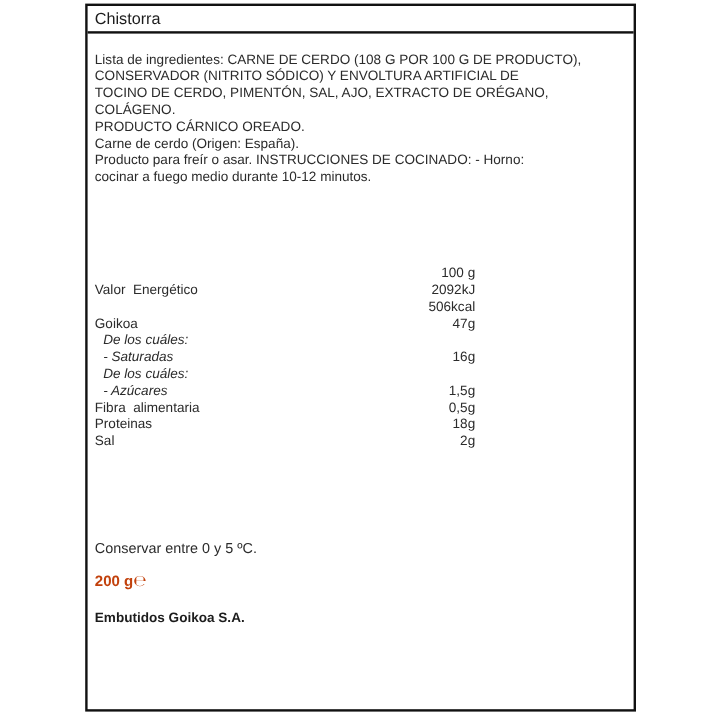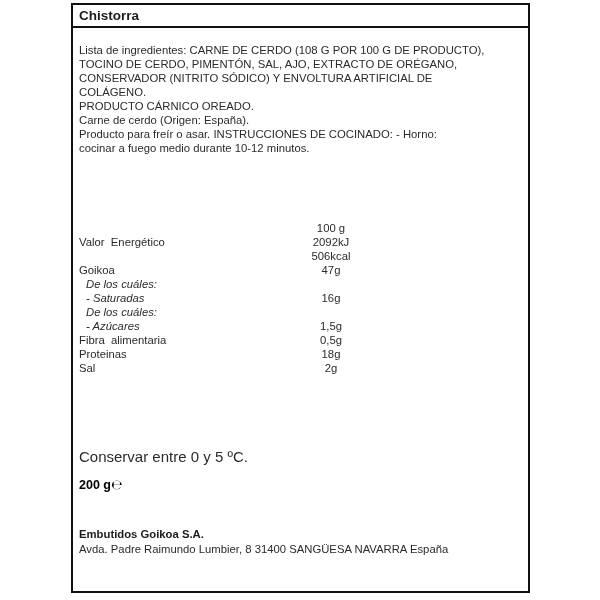--- a/index.html
+++ b/index.html
@@ -24,21 +24,21 @@
     top: 3px;
     width: 459px;
     height: 590px;
     box-sizing: border-box;
     border: 2px solid #111111;
     background: #ffffff;
     padding: 0 6px;
   }
   .title {
     font-size: 13.5px;
-    font-weight: bold;
+    font-weight: normal;
     line-height: 14px;
     padding: 4px 6px 3px;
     margin: 0 -6px;
     border-bottom: 2px solid #111111;
     color: #1c1c1c;
     white-space: pre;
   }
   .desc {
     margin-top: 15px;
   }
@@ -62,44 +62,44 @@
   }
   .nrow.indent .nlabel {
     padding-left: 7px;
     font-style: italic;
   }
   .nval {
     position: absolute;
     top: 0;
     left: 187px;
     width: 130px;
-    text-align: center;
+    text-align: right;
     white-space: pre;
   }
   .storage {
     margin: 75px 0 0 0;
-    font-size: 15px;
+    font-size: 12px;
     line-height: 14px;
     white-space: pre;
   }
   .weight {
     margin: 13px 0 0 0;
     font-size: 12.5px;
     font-weight: bold;
     line-height: 15px;
-    color: #000000;
+    color: #c2410c;
     white-space: pre;
   }
   .weight .esign {
     font-weight: normal;
     font-family: "DejaVu Sans", sans-serif;
     font-size: 13px;
   }
   .manufacturer {
-    margin-top: 34px;
+    margin-top: 16px;
   }
   .mline {
     font-size: 11.3px;
     line-height: 15px;
     white-space: pre;
   }
   .mname {
     font-weight: bold;
     color: #1c1c1c;
   }
@@ -107,22 +107,22 @@
 </head>
 <body>
 
 <div class="page">
   <div class="label-box">
 
     <div class="title">Chistorra</div>
 
     <div class="desc">
       <div class="desc-line">Lista de ingredientes: CARNE DE CERDO (108 G POR 100 G DE PRODUCTO),</div>
+      <div class="desc-line">CONSERVADOR (NITRITO SÓDICO) Y ENVOLTURA ARTIFICIAL DE</div>
       <div class="desc-line">TOCINO DE CERDO, PIMENTÓN, SAL, AJO, EXTRACTO DE ORÉGANO,</div>
-      <div class="desc-line">CONSERVADOR (NITRITO SÓDICO) Y ENVOLTURA ARTIFICIAL DE</div>
       <div class="desc-line">COLÁGENO.</div>
       <div class="desc-line">PRODUCTO CÁRNICO OREADO.</div>
       <div class="desc-line">Carne de cerdo (Origen: España).</div>
       <div class="desc-line">Producto para freír o asar. INSTRUCCIONES DE COCINADO: - Horno:</div>
       <div class="desc-line">cocinar a fuego medio durante 10-12 minutos.</div>
     </div>
 
     <div class="nutrition">
       <div class="nrow">
         <span class="nlabel"></span>
@@ -169,17 +169,16 @@
         <span class="nval">2g</span>
       </div>
     </div>
 
     <p class="storage">Conservar entre 0 y 5 ºC.</p>
 
     <p class="weight"><span>200 g</span><span class="esign">℮</span></p>
 
     <div class="manufacturer">
       <div class="mline mname">Embutidos Goikoa S.A.</div>
-      <div class="mline">Avda. Padre Raimundo Lumbier, 8 31400 SANGÜESA NAVARRA España</div>
     </div>
 
   </div>
 </div>
 
 </body></html>

